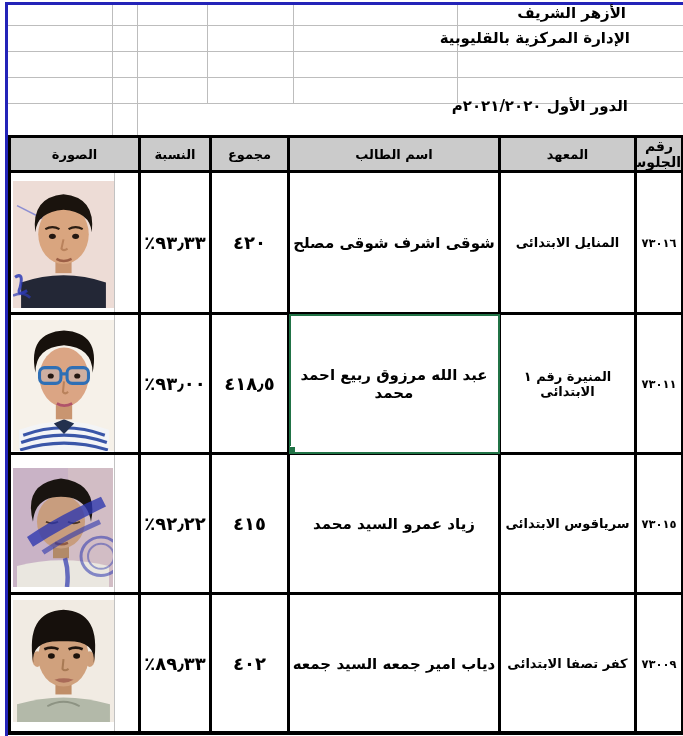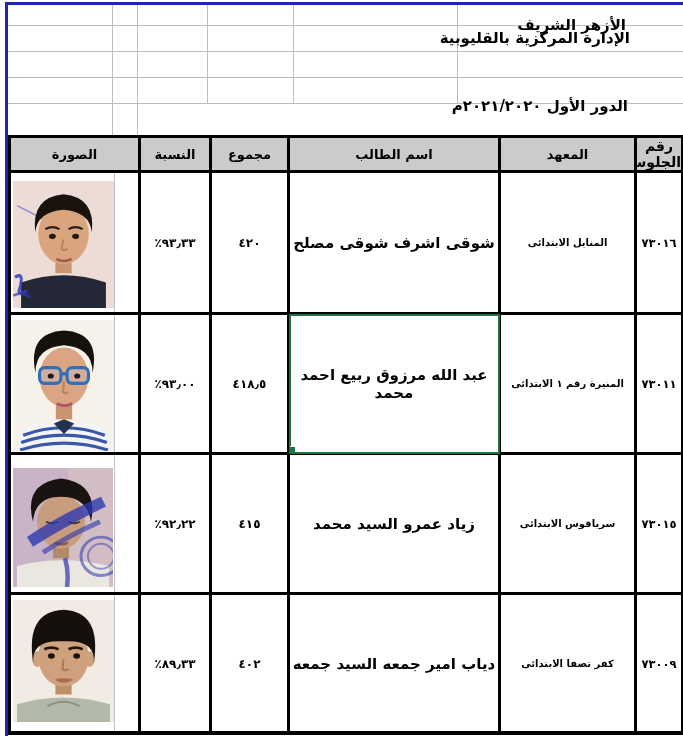--- a/index.html
+++ b/index.html
@@ -25,23 +25,23 @@
   table.main td,table.main th{
     border:3px solid #000;text-align:center;vertical-align:middle;padding:0;
     font-weight:bold;overflow:hidden;
   }
   table.main tr.hdr{height:33px;}
   table.main tr.hdr th{background:#cbcbcb;font-size:13px;}
   table.main tr.hdr th.seat-h{font-size:14px;}
   table.main tr.r{height:140px;background:#fff;}
   table.main tr.r1{height:142px;}
   td.seat{font-size:11.5px;}
-  td.inst{font-size:10px;}
+  td.inst{font-size:13px;}
   td.name{font-size:15px;position:relative;}
-  td.total,td.pct{font-size:12px;}
+  td.total,td.pct{font-size:18px;}
   td.total .num,td.pct .num{direction:ltr;unicode-bidi:embed;display:inline-block;}
   td.photo-cell{position:relative;background:#fff;}
   td.photo-cell .subgrid{position:absolute;top:0;bottom:0;left:103px;width:1px;background:#c2c2c2;}
   .photo{position:absolute;left:2px;display:block;}
   .ph1{top:8px;width:101px;height:127px;}
   .ph2{top:5px;width:102px;height:131px;}
   .ph3{top:13px;width:100px;height:119px;}
   .ph4{top:5px;width:101px;height:122px;}
   
   td.name.selected{outline:2px solid #217346;outline-offset:-2px;margin-left:48px;}
@@ -62,21 +62,21 @@
   <div class="hgrid" style="top:25px"></div>
   <div class="hgrid" style="top:51px"></div>
   <div class="hgrid" style="top:77px"></div>
   <div class="hgrid" style="top:103px"></div>
   <div class="vgrid" style="left:112px;height:130px"></div>
   <div class="vgrid" style="left:137px;height:130px"></div>
   <div class="vgrid" style="left:207px;height:98px"></div>
   <div class="vgrid" style="left:293px;height:98px"></div>
   <div class="vgrid" style="left:457px;height:98px"></div>
 
-  <div class="hline" style="top:15px;right:57px">الأزهر الشريف</div>
+  <div class="hline" style="top:3px;right:57px">الأزهر الشريف</div>
   <div class="hline" style="top:28px;right:53px">الإدارة المركزية بالقليوبية</div>
   <div class="hline" style="top:96px;right:55px">الدور الأول ٢٠٢١/٢٠٢٠م</div>
 
   <table class="main">
     <colgroup>
       <col style="width:47px">
         <col style="width:136px">
         <col style="width:211px">
       <col style="width:78px">
         <col style="width:71px">

